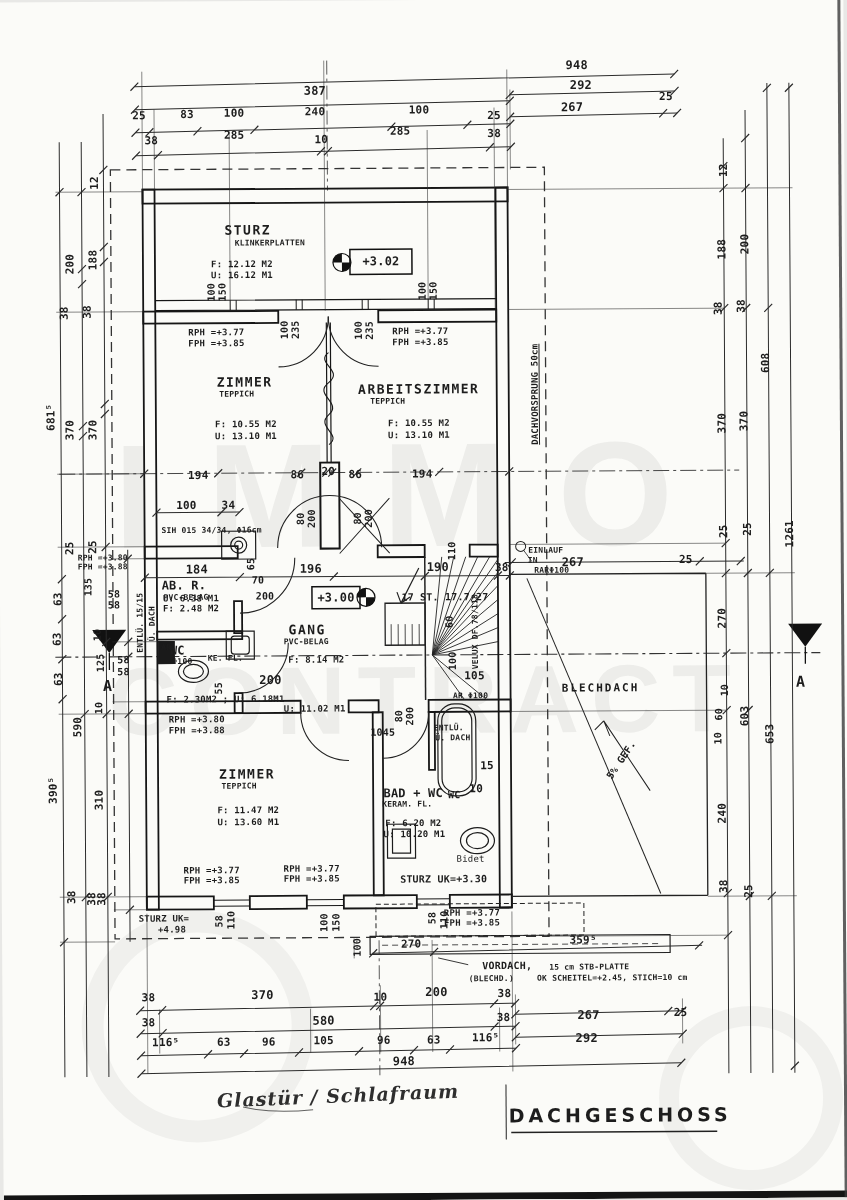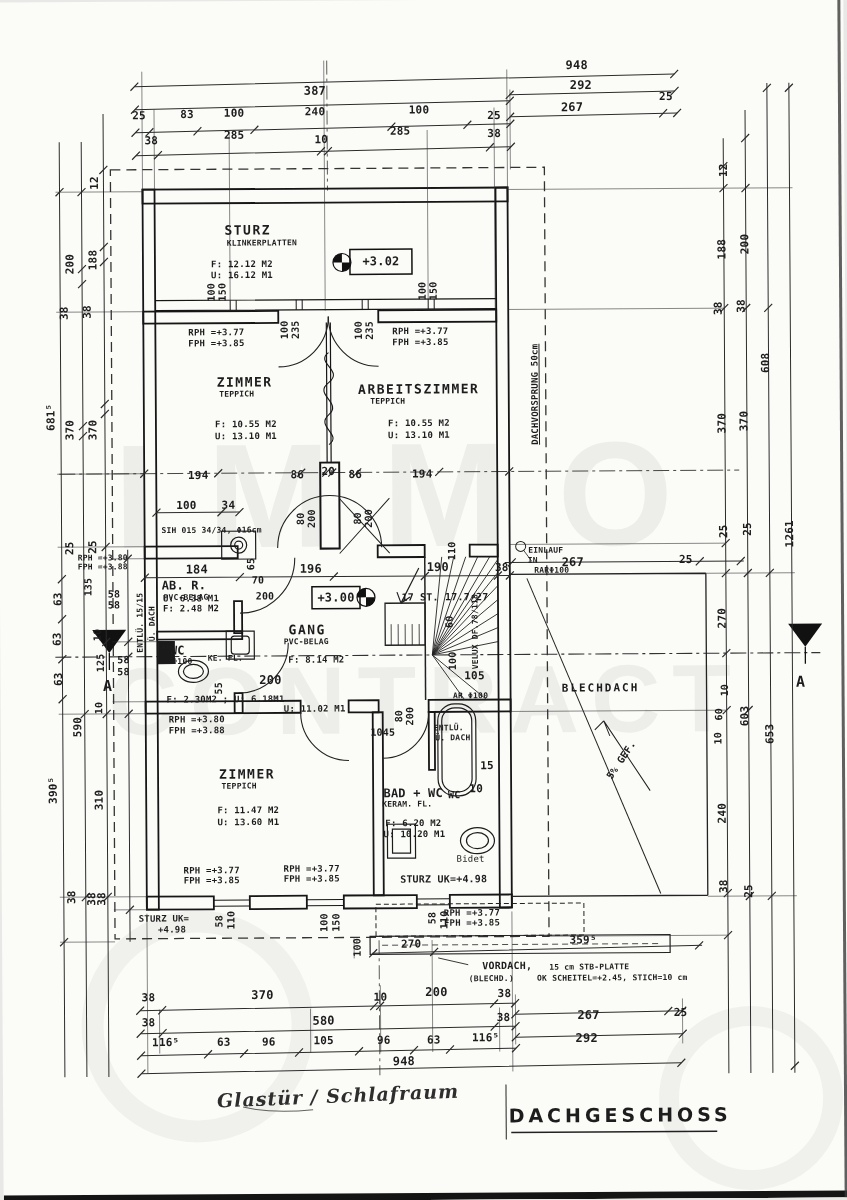--- a/index.html
+++ b/index.html
@@ -247,21 +247,21 @@
   <span class="L rot" style="left:721px;top:815px">240</span>
   <span class="L rot" style="left:722px;top:888px">38</span>
   <span class="L rot" style="left:744px;top:718px">603</span>
   <span class="L rot" style="left:769px;top:736px">653</span>
   <span class="L rot" style="left:747px;top:893px">25</span>
   <span class="L rot" style="left:790px;top:536px">1261</span>
   <span class="L big" style="left:800px;top:684px">A</span>
   <span class="L rot s9 ul" style="left:536px;top:395px">DACHVORSPRUNG 50cm</span>
 
   <span class="L rm" style="left:250px;top:229px">STURZ</span>
-  <span class="L s8" style="left:264px;top:242px">KLINKERPLATTEN</span>
+  <span class="L s8" style="left:272px;top:242px">KLINKERPLATTEN</span>
   <span class="L s9" style="left:244px;top:263px">F: 12.12 M2</span>
   <span class="L s9" style="left:244px;top:274px">U: 16.12 M1</span>
   <span class="L s12" style="left:383px;top:261px">+3.02</span>
   <span class="L rot s10" style="left:213px;top:291px">100</span>
   <span class="L rot s10" style="left:224px;top:291px">150</span>
   <span class="L rot s10" style="left:424px;top:291px">100</span>
   <span class="L rot s10" style="left:435px;top:291px">150</span>
 
   <span class="L s9" style="left:218px;top:331px">RPH =+3.77</span>
   <span class="L s9" style="left:218px;top:342px">FPH =+3.85</span>
@@ -344,21 +344,21 @@
   <span class="L rm" style="left:246px;top:773px">ZIMMER</span>
   <span class="L s8" style="left:238px;top:785px">TEPPICH</span>
   <span class="L s9" style="left:247px;top:809px">F: 11.47 M2</span>
   <span class="L s9" style="left:247px;top:821px">U: 13.60 M1</span>
   <span class="L s12" style="left:412px;top:793px">BAD + WC</span>
   <span class="L s8" style="left:406px;top:804px">KERAM. FL.</span>
   <span class="L s9" style="left:412px;top:823px">F: 6.20 M2</span>
   <span class="L s9" style="left:413px;top:834px">U: 10.20 M1</span>
   <span class="L s10" style="left:453px;top:795px">WC</span>
   <span class="L s9" style="left:469px;top:859px;font-weight:400">Bidet</span>
-  <span class="L s10" style="left:442px;top:879px">STURZ UK=+4.98</span>
+  <span class="L s10" style="left:442px;top:879px">STURZ UK=+3.30</span>
   <span class="L s9" style="left:210px;top:869px">RPH =+3.77</span>
   <span class="L s9" style="left:210px;top:879px">FPH =+3.85</span>
   <span class="L s9" style="left:310px;top:868px">RPH =+3.77</span>
   <span class="L s9" style="left:310px;top:878px">FPH =+3.85</span>
 
   <span class="L s9" style="left:162px;top:917px">STURZ UK=</span>
   <span class="L s9" style="left:170px;top:928px">+4.98</span>
   <span class="L rot s10" style="left:217px;top:920px">58</span>
   <span class="L rot s10" style="left:229px;top:919px">110</span>
   <span class="L rot s10" style="left:322px;top:922px">100</span>

